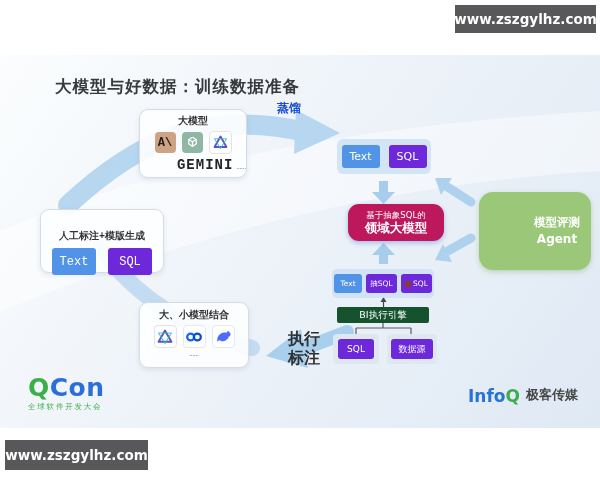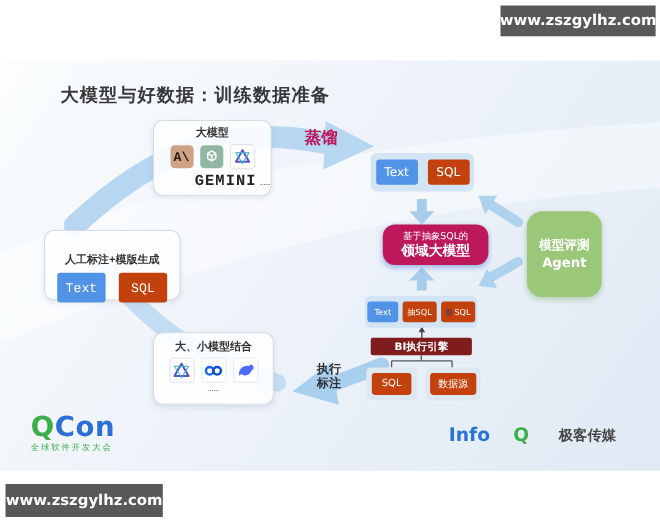--- a/index.html
+++ b/index.html
@@ -18,64 +18,64 @@
   .card-title{font-size:10px;color:#333;font-weight:bold;}
   #foundation-card{left:139px;top:109px;width:108px;height:69px;padding-top:4px;}
   .icon-row{display:flex;justify-content:center;align-items:center;gap:6px;margin-top:3px;}
   .mini-icon{width:21px;height:21px;border-radius:4px;display:flex;align-items:center;justify-content:center;overflow:hidden;}
   .anthropic{background:#d0a284;color:#20201e;font-weight:bold;font-size:12px;}
   .openai{background:#8fb7a4;}
   .glm{background:#ffffff;border:1px solid #e2e2ee;}
   .gemini-row{display:flex;align-items:baseline;justify-content:flex-end;gap:3px;margin-top:3px;}
   .gemini-word{font-size:14px;font-weight:800;color:#242426;letter-spacing:1px;}
   .dots{font-size:8px;color:#666;}
-  #distill-label{left:277px;top:116px;font-size:15px;font-weight:bold;color:#be185d;}
+  #distill-label{left:277px;top:100px;font-size:12px;font-weight:bold;color:#1d4ed8;}
   
   .group{background:rgba(203,224,243,0.8);border-radius:6px;display:flex;align-items:center;justify-content:center;box-sizing:border-box;}
   #train-group{left:337px;top:139px;width:94px;height:35px;gap:9px;}
   .chip{border-radius:3px;color:#fff;display:flex;align-items:center;justify-content:center;font-size:11px;}
   .chip.blue{background:#5193e6;}
-  .chip.green{background:#c2410c;}
+  .chip.green{background:#6d28d9;}
   #train-group .chip{width:38px;height:23px;}
   #domain-model{left:348px;top:204px;width:96px;height:37px;background:#be185d;border-radius:11px;
      color:#fff;display:flex;flex-direction:column;align-items:center;justify-content:center;line-height:1.2;
      box-shadow:0 2px 5px rgba(30,90,200,0.35);}
   #domain-model .l1{font-size:8.5px;}
   #domain-model .l2{font-size:12.5px;font-weight:bold;}
   #agent-box{left:479px;top:192px;width:68px;height:78px;background:#9ac878;border-radius:14px;color:#fff;
      display:flex;flex-direction:column;align-items:center;justify-content:center;line-height:1.35;
-     box-shadow:0 2px 5px rgba(110,160,80,0.35);}
+     box-shadow:0 2px 5px rgba(110,160,80,0.35);padding-left:44px;}
   #agent-box .l1{font-size:11.5px;font-weight:bold;}
   #agent-box .l2{font-size:12px;font-weight:bold;}
   #manual-card{left:40px;top:209px;width:124px;height:64px;padding-top:19px;}
   #manual-card .boxes{display:flex;justify-content:center;gap:12px;margin-top:5px;}
   #manual-card .chip{width:44px;height:27px;font-size:12px;}
   #combine-card{left:139px;top:302px;width:110px;height:66px;padding-top:5px;}
   #combine-card .dots{display:block;margin-top:1px;}
-  #exec-label{left:288px;top:329px;font-size:11px;font-weight:bold;color:#2e2f31;line-height:1.2;text-align:center;}
+  #exec-label{left:288px;top:329px;font-size:16px;font-weight:bold;color:#2e2f31;line-height:1.2;text-align:center;}
   #feedback-group{left:332px;top:269px;width:102px;height:29px;gap:4px;border-radius:5px;}
   #feedback-group .chip{height:19px;font-size:7.5px;gap:2px;}
   #fb-text{width:28px;}
   #fb-abs{width:31px;}
   #fb-real{width:31px;}
   .mark{width:6px;height:6px;background:#8b3a2e;border-radius:1px;display:inline-block;}
-  #bi-bar{left:337px;top:307px;width:92px;height:16px;background:#7f1d1d;border-radius:2px;color:#fff;
-     font-size:9.5px;font-weight:bold;display:flex;align-items:center;justify-content:center;}
+  #bi-bar{left:337px;top:307px;width:92px;height:16px;background:#14532d;border-radius:2px;color:#fff;
+     font-size:9.5px;font-weight:normal;display:flex;align-items:center;justify-content:center;}
   .leaf{background:#dde8f0;border-radius:4px;display:flex;align-items:center;justify-content:center;}
   #sql-leaf{left:333px;top:334px;width:46px;height:30px;}
   #ds-leaf{left:387px;top:334px;width:50px;height:30px;}
   .leaf .chip{height:20px;font-size:9px;}
   #sql-leaf .chip{width:36px;}
   #ds-leaf .chip{width:42px;}
   
   #qcon{left:28px;top:375px;}
   #qcon .word{font-size:25px;font-weight:700;letter-spacing:0.5px;line-height:1;}
   #qcon .q{color:#3cae4a;} #qcon .con{color:#2d6fd9;}
   #qcon .tagline{font-size:7.5px;color:#3cae4a;letter-spacing:1.8px;margin-top:2px;}
-  #infoq{right:40px;top:386px;display:flex;align-items:center;gap:21px;}
+  #infoq{right:22px;top:386px;display:flex;align-items:flex-start;}
   #infoq .info{color:#2973d6;font-size:17px;font-weight:800;}
   #infoq .q{color:#3cae4a;font-size:17px;font-weight:800;}
   #infoq .media{color:#474747;font-size:13px;font-weight:bold;margin-left:6px;}
   
   .wm{background:#58585a;color:#fff;font-size:13.5px;font-weight:bold;display:flex;align-items:center;justify-content:center;z-index:3;}
   #wm-top{left:455px;top:5px;width:141px;height:28px;}
   #wm-bottom{left:5px;top:440px;width:143px;height:30px;}
 </style>
 </head>
 <body>

